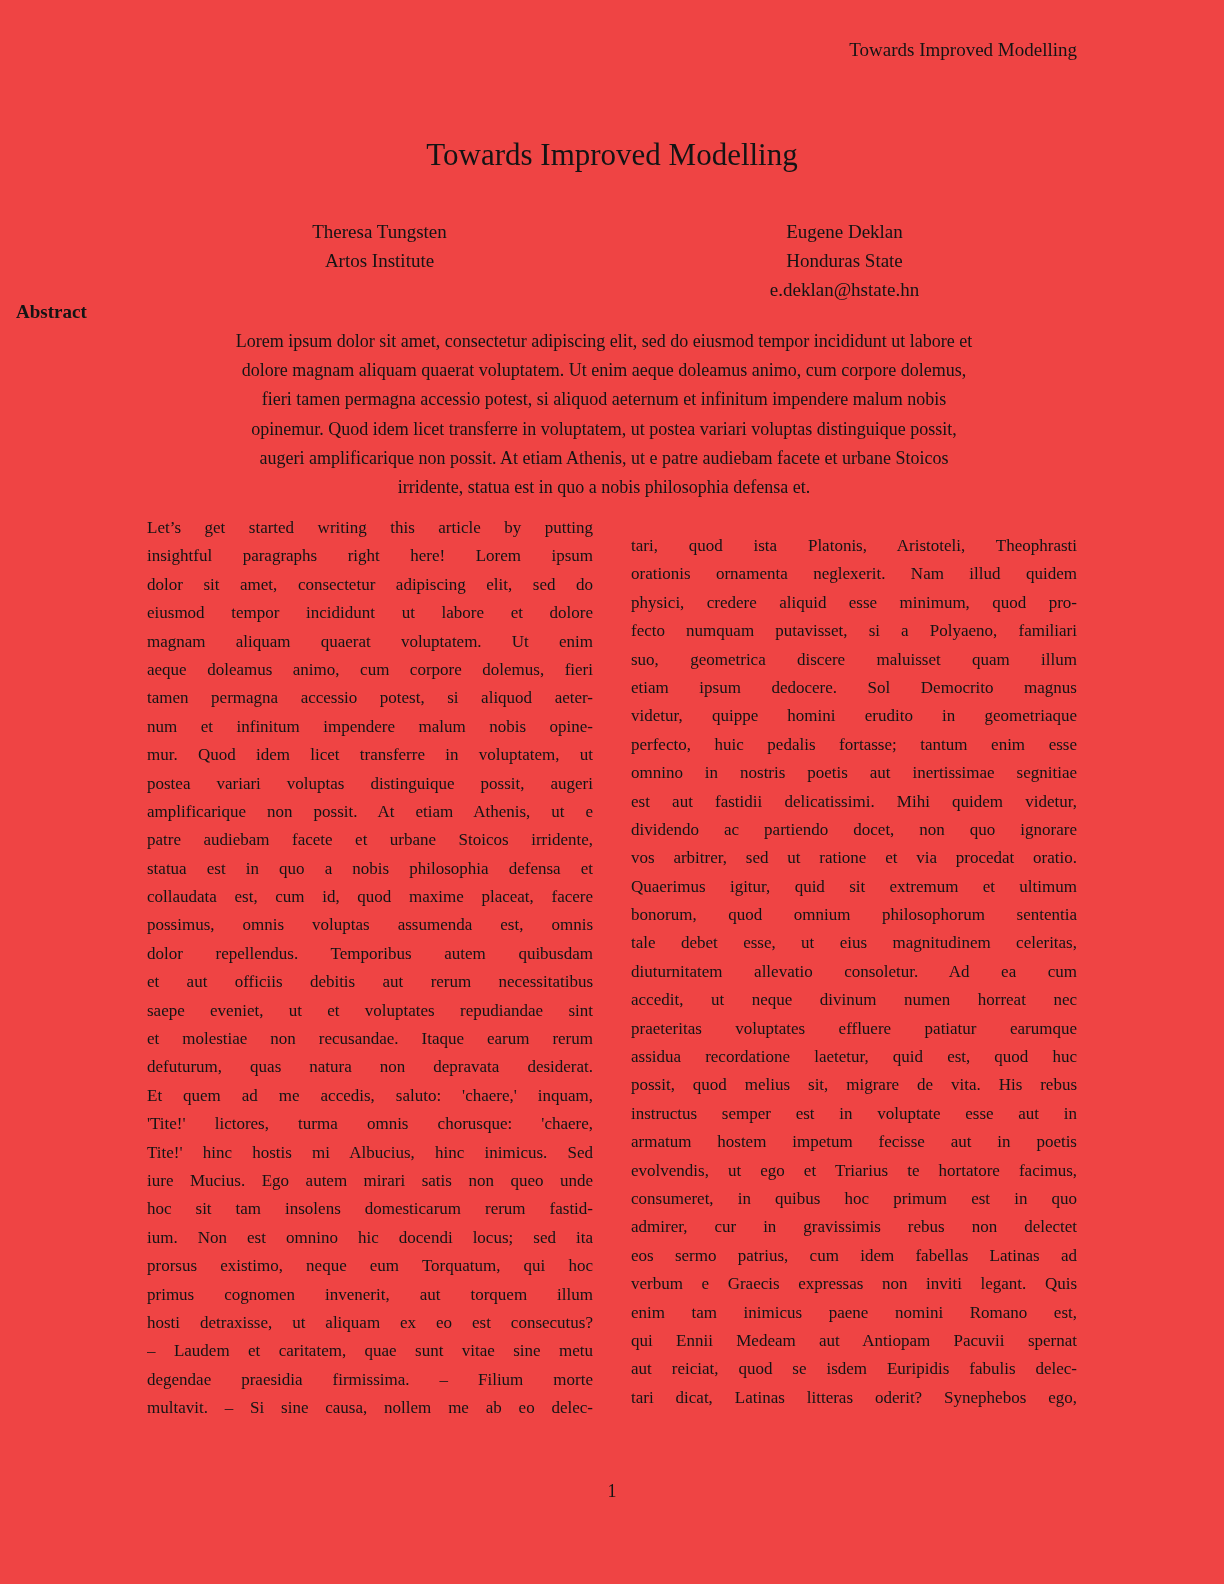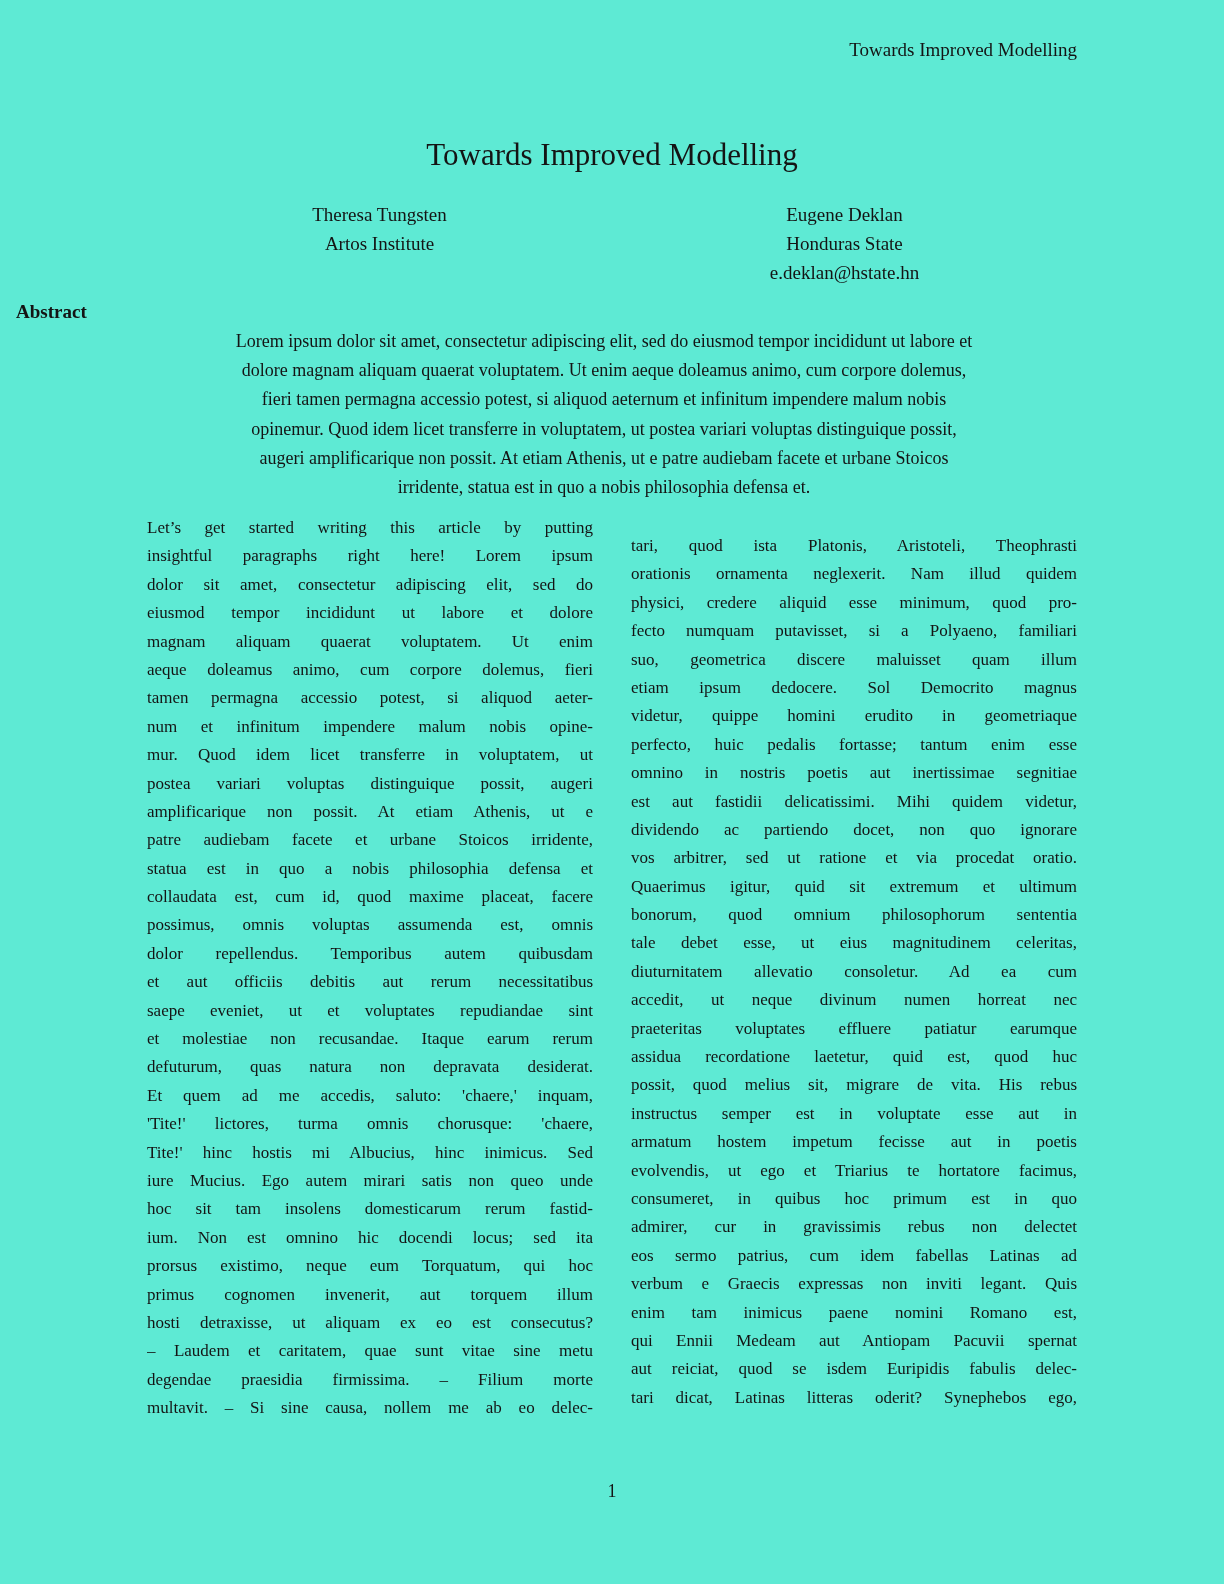--- a/index.html
+++ b/index.html
@@ -1,20 +1,20 @@
 <!DOCTYPE html>
 <html><head>
 <meta charset="utf-8">
 <style>
   html, body { margin: 0; padding: 0; background: #ffffff; }
   .page {
     position: relative;
     width: 1224px;
     height: 1584px;
-    background: #5eead4;
+    background: #ef4444;
     color: #141414;
     font-family: "Liberation Serif", serif;
     overflow: hidden;
   }
   .running-header {
     position: absolute;
     top: 38px;
     left: 147px;
     width: 930px;
     text-align: right;
@@ -27,21 +27,21 @@
     left: 0;
     width: 100%;
     margin: 0;
     text-align: center;
     font-size: 31px;
     font-weight: 400;
     line-height: 38px;
   }
   .authors {
     position: absolute;
-    top: 200px;
+    top: 217px;
     left: 147px;
     width: 930px;
     display: flex;
   }
   .author {
     width: 50%;
     text-align: center;
     font-size: 19px;
     line-height: 29px;
   }

